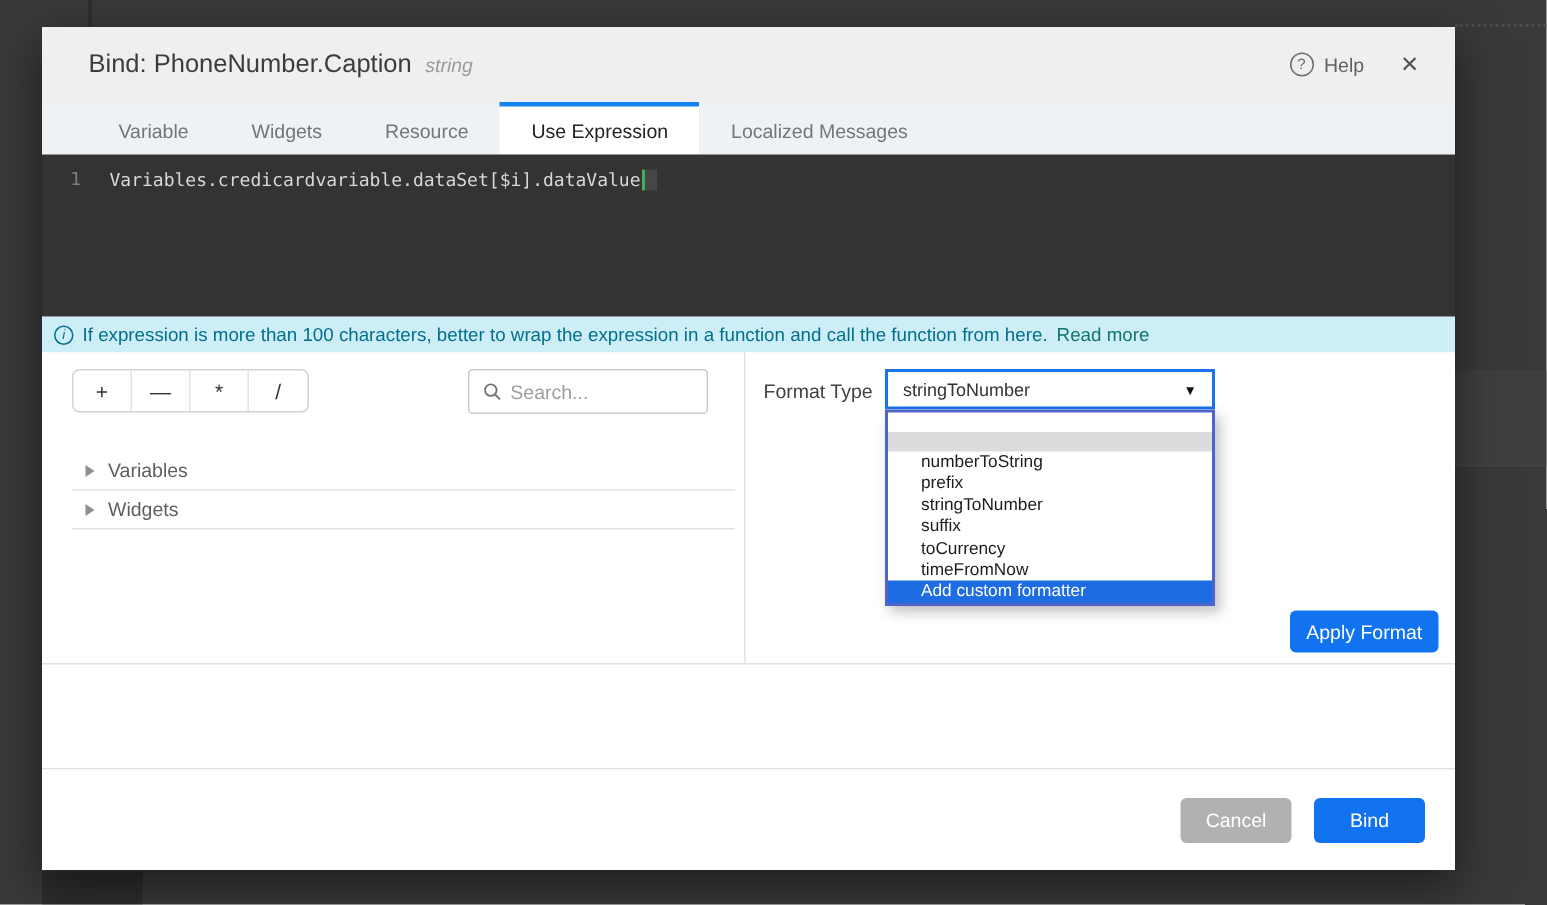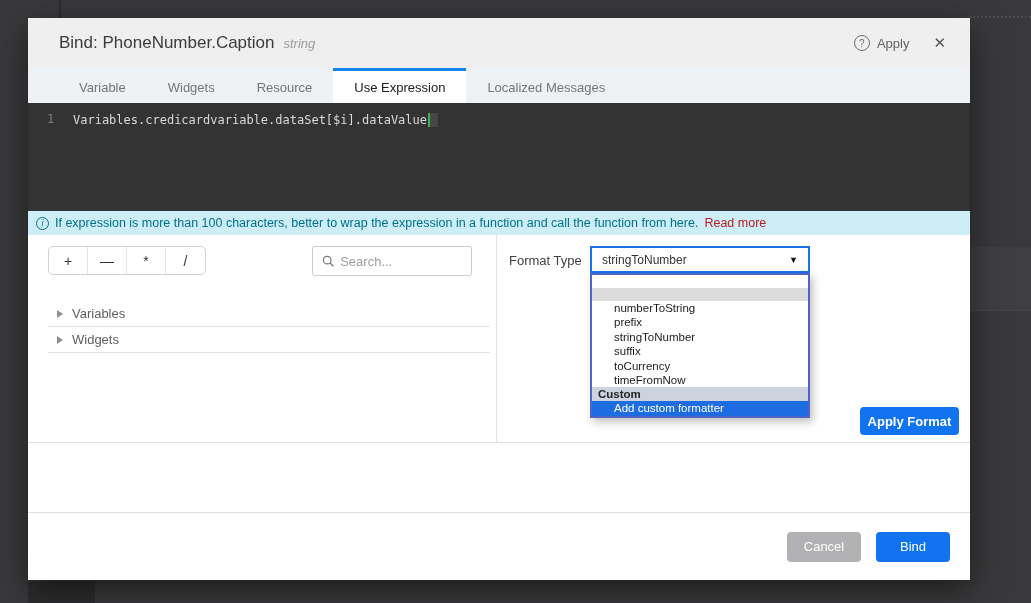--- a/index.html
+++ b/index.html
@@ -37,21 +37,21 @@
   .gutter { position:absolute; left:0; top:9px; width:45px; text-align:center; color:#7e7e7e; }
   .code-line { position:absolute; left:45px; top:9px; display:flex; align-items:center; height:15px; color:#d8d8d8; white-space:pre; }
   .caret { width:2px; height:14px; background:#3fb05c; margin-left:1px; }
   .ghost { width:8px; height:14px; background:#474747; }
 
   
   .notice { height:24px; background:#cdeef7; display:flex; align-items:center; gap:6px;
             padding-left:8px; font-size:12.5px; color:#00708c; flex:none; }
   .info-icon { width:13px; height:13px; border:1px solid #00708c; border-radius:50%; font-size:9px; font-style:italic;
                display:flex; align-items:center; justify-content:center; flex:none; }
-  .read-more { color:#b91c1c; cursor:pointer; text-decoration:none; }
+  .read-more { color:#0f766e; cursor:pointer; text-decoration:none; }
 
   
   .content { height:208px; display:flex; border-bottom:1px solid #e0e0e0; flex:none; position:relative; background:#fff; }
   .left-panel { width:469px; border-right:1px solid #e3e3e3; position:relative; flex:none; }
   .ops { position:absolute; left:20px; top:11px; display:flex; border:1px solid #d2d2d2; border-radius:5px;
          height:29px; overflow:hidden; background:#fff; }
   .op { width:39px; display:flex; align-items:center; justify-content:center; font-size:14px; color:#333;
         border-right:1px solid #e4e4e4; cursor:pointer; }
   .op:last-child { border-right:none; }
   .search { position:absolute; right:24px; top:11px; width:160px; height:30px; border:1px solid #ccc;
@@ -71,21 +71,21 @@
             padding:0 10px; font-size:12px; color:#333; cursor:pointer; }
   .select-arrow { font-size:9px; color:#111; }
   .dropdown { position:absolute; left:93px; top:38px; width:220px; border:2px solid #4f63c8; background:#fff;
               z-index:5; box-shadow:3px 4px 8px rgba(0,0,0,.25); }
   .dd-empty { height:13px; }
   .dd-hl { height:13px; background:#dcdcdc; }
   .dd-opt { height:14.4px; line-height:14.4px; padding-left:22px; font-size:11.5px; color:#1c1c1c; cursor:pointer; }
   .dd-group { height:14px; line-height:14px; padding-left:6px; font-size:11.5px; font-weight:bold; color:#222; background:#ccd3de; }
   .dd-custom { height:15px; line-height:15px; padding-left:22px; font-size:11.5px; color:#fff; background:#1d6ce1; cursor:pointer; }
   .apply-btn { position:absolute; right:11px; bottom:7px; width:99px; height:28px; background:#1173ef; color:#fff;
-               border:none; border-radius:4px; font-size:13px; cursor:pointer; font-family:"Liberation Sans", sans-serif;font-weight:bold; }
+               border:none; border-radius:4px; font-size:13px; cursor:pointer; font-family:"Liberation Sans", sans-serif; }
 
   .spacer-section { height:70px; background:#fff; border-bottom:1px solid #e0e0e0; flex:none; }
 
   .footer { flex:1; display:flex; align-items:center; justify-content:flex-end; gap:15px; padding-right:20px; background:#fff; }
   .btn { width:74px; height:30px; border:none; border-radius:4px; font-size:13px; color:#fff; cursor:pointer;
          font-family:"Liberation Sans", sans-serif; }
   .btn-cancel { background:#b1b1b3; }
   .btn-bind { background:#1173ef; }
 </style>
 </head>
@@ -97,21 +97,21 @@
 <div class="bg-seam"></div>
 <div class="bg-block"></div>
 
 <div class="modal">
 
   <div class="header">
     <span class="title">Bind: PhoneNumber.Caption</span>
     <span class="type-hint">string</span>
     <span class="header-right">
       <span class="help-icon">?</span>
-      <span class="help-label">Apply</span>
+      <span class="help-label">Help</span>
       <span class="close-icon">✕</span>
     </span>
   </div>
 
   <div class="tabbar">
     <div class="tab">Variable</div>
     <div class="tab">Widgets</div>
     <div class="tab">Resource</div>
     <div class="tab active">Use Expression</div>
     <div class="tab">Localized Messages</div>
@@ -168,21 +168,20 @@
       </div>
       <div class="dropdown">
         <div class="dd-empty"></div>
         <div class="dd-hl"></div>
         <div class="dd-opt">numberToString</div>
         <div class="dd-opt">prefix</div>
         <div class="dd-opt">stringToNumber</div>
         <div class="dd-opt">suffix</div>
         <div class="dd-opt">toCurrency</div>
         <div class="dd-opt">timeFromNow</div>
-        <div class="dd-group">Custom</div>
         <div class="dd-custom">Add custom formatter</div>
       </div>
       <button class="apply-btn">Apply Format</button>
     </div>
 
   </div>
 
   <div class="spacer-section"></div>
 
   <div class="footer">

